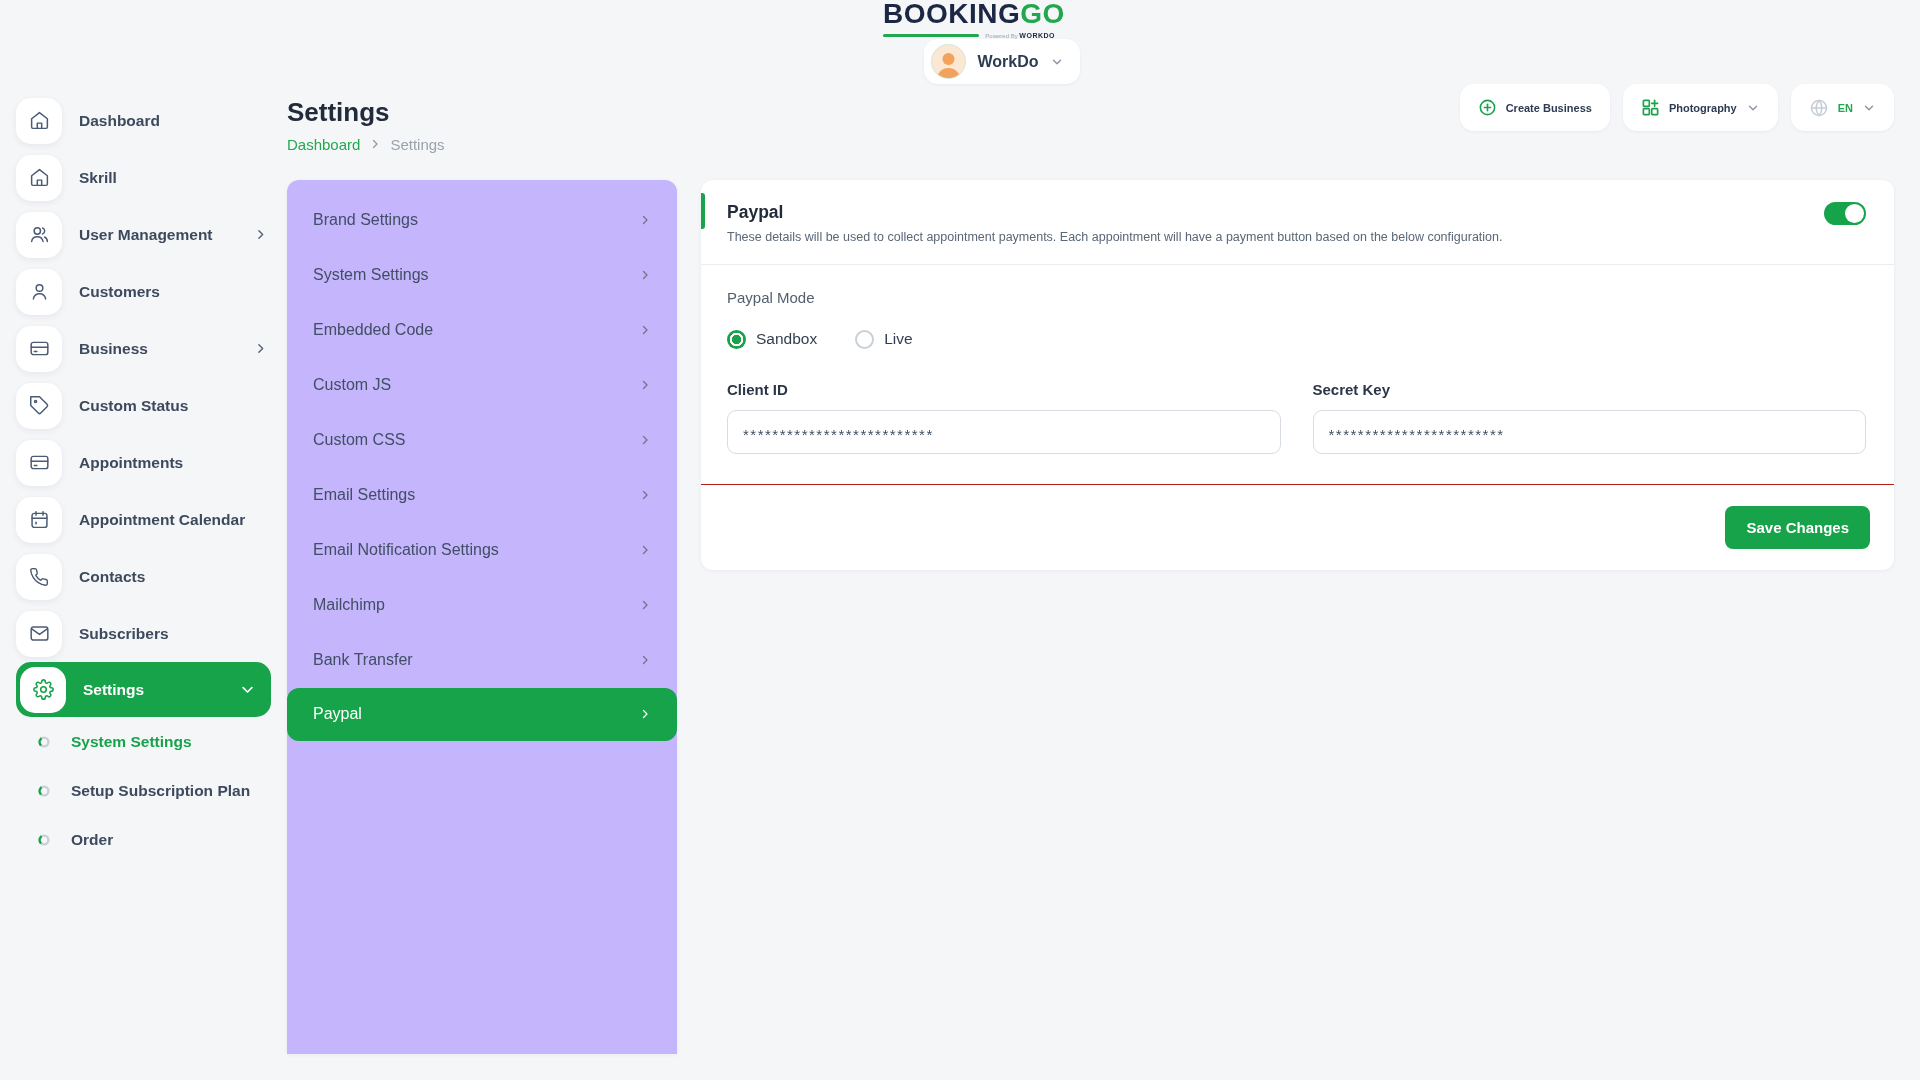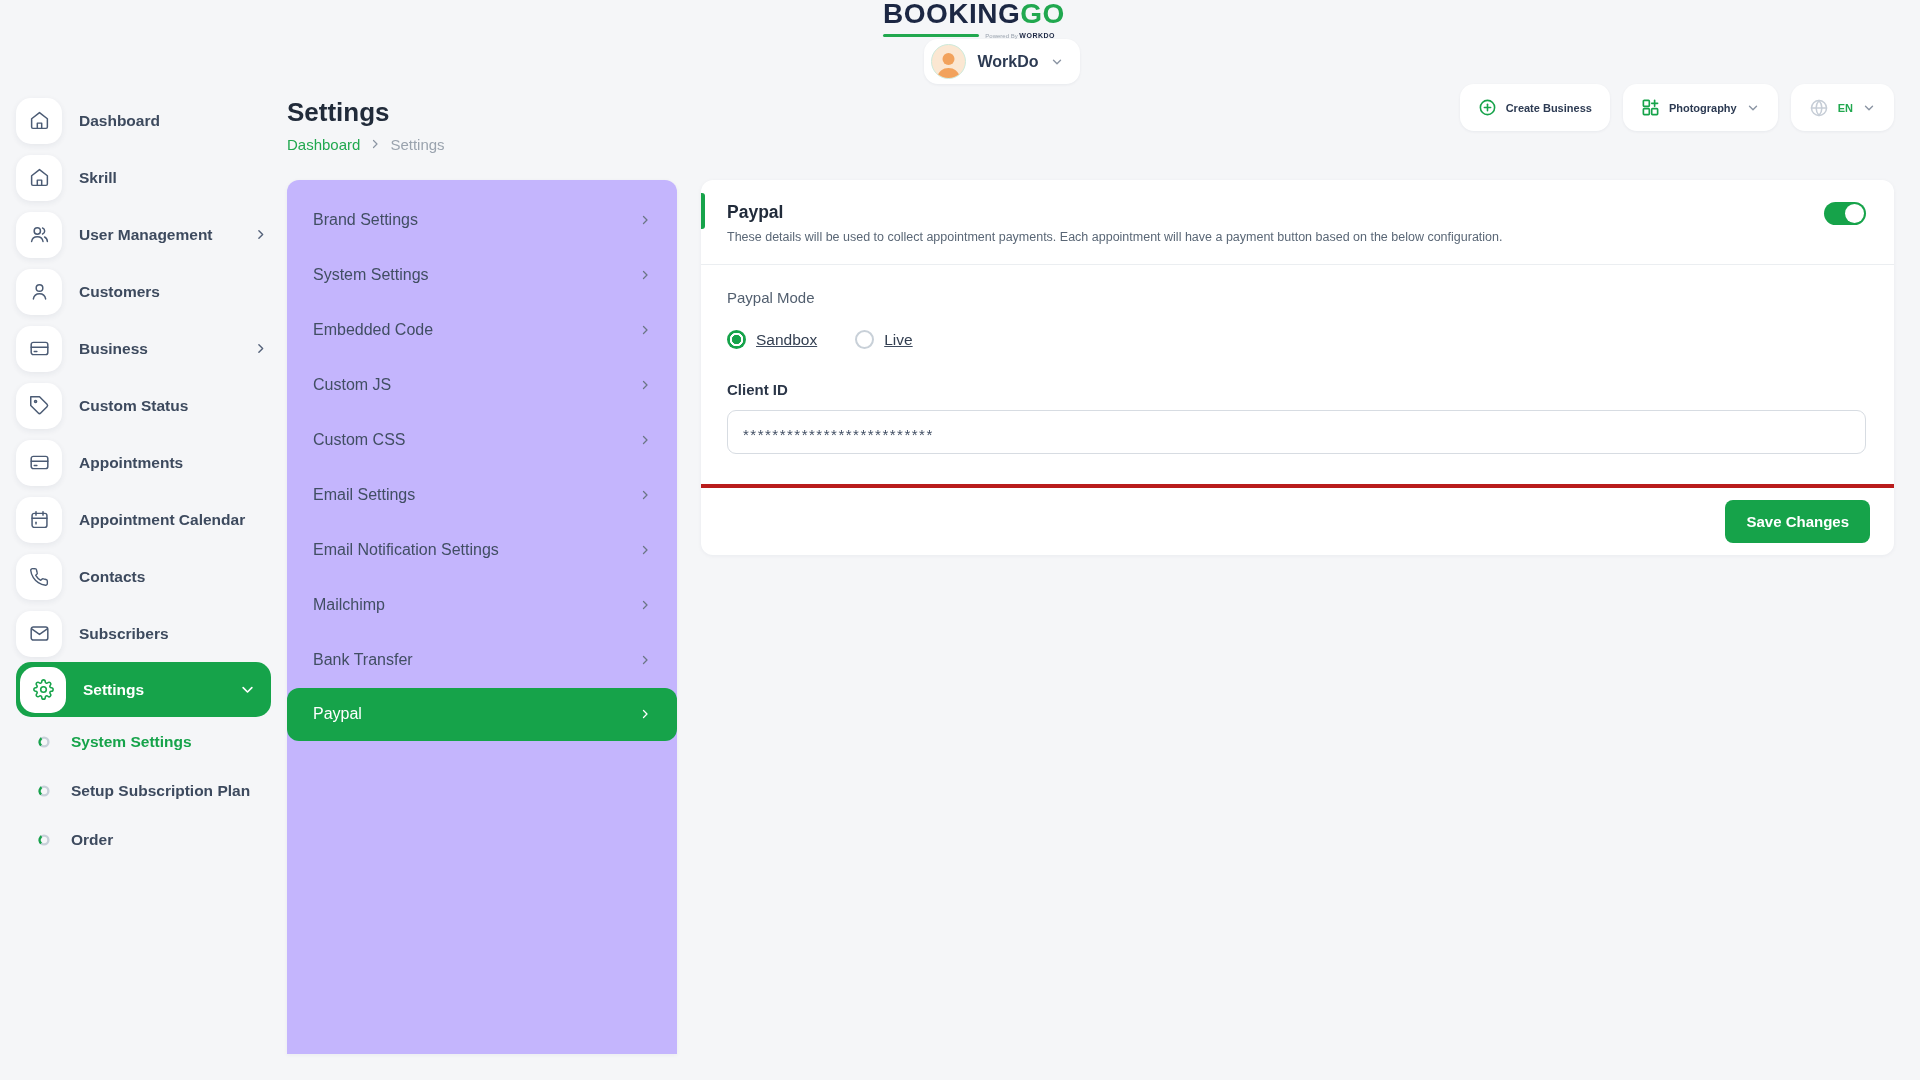--- a/index.html
+++ b/index.html
@@ -70,34 +70,34 @@
   .panel-accent { position:absolute; left:0; top:13px; width:4px; height:36px; background:#16a34a; border-radius:0 3px 3px 0; }
   .panel-title { font-size:17.5px; font-weight:700; color:#212b3a; }
   .panel-desc { font-size:12.5px; color:#5a6776; margin-top:7px; }
   .toggle { margin-left:auto; width:42px; height:23px; border-radius:12px; background:#16a34a;
     position:relative; cursor:pointer; flex:0 0 42px; }
   .toggle-knob { position:absolute; right:2px; top:2px; width:19px; height:19px; border-radius:50%; background:#fff; }
 
   .panel-body { padding:24px 28px 30px 26px; }
   .mode-label { font-size:15px; color:#525f6f; }
   .radio-row { display:flex; align-items:center; gap:38px; margin-top:24px; }
-  .radio-opt { display:flex; align-items:flex-end; gap:10px; cursor:pointer;text-decoration:underline; }
+  .radio-opt { display:flex; align-items:flex-start; gap:10px; cursor:pointer; }
   .radio { width:19px; height:19px; border-radius:50%; border:2px solid #c8d0d8; background:#fff; }
   .radio.checked { border:none;
     background:radial-gradient(circle, #16a34a 0 4.4px, #fff 5px 6.6px, #16a34a 7px 100%); }
   .radio-label { font-size:15.5px; color:#323e50; }
 
   .fields-row { display:flex; gap:32px; margin-top:32px; }
   .field { flex:1; }
   .field-label { font-size:15px; font-weight:700; color:#2b3648; }
   .field input { margin-top:12px; width:100%; height:44px; border:1px solid #d7dce2; border-radius:9px;
     padding:6px 15px 0 15px; font-size:15px; letter-spacing:1.5px; color:#414e63; background:#fff;
     font-family:"Liberation Sans", sans-serif; outline:none; }
 
-  .panel-footer { border-top:4px solid #b91c1c; padding:12px 24px; display:flex; justify-content:flex-end; }
+  .panel-footer { border-top:1px solid #b91c1c; padding:21px 24px; display:flex; justify-content:flex-end; }
   .save-btn { background:#16a34a; color:#fff; border:none; border-radius:8px; padding:13px 21px;
     font-size:15px; font-weight:700; font-family:"Liberation Sans", sans-serif; cursor:pointer; }
 
   svg { display:block; }
 </style>
 </head>
 <body>
 
 <div class="header">
   <div class="logo">
@@ -459,20 +459,24 @@
               <span class="radio"></span>
               <span class="radio-label">Live</span>
             </label>
           </div>
 
           <div class="fields-row">
             <div class="field">
               <div class="field-label">Client ID</div>
               <input type="text" value="**************************" style="">
             </div>
+            <div class="field">
+              <div class="field-label">Secret Key</div>
+              <input type="text" value="************************" style="">
+            </div>
           </div>
         </div>
 
         <div class="panel-footer">
           <button class="save-btn">Save Changes</button>
         </div>
       </div>
 
     </div>
   </div>

